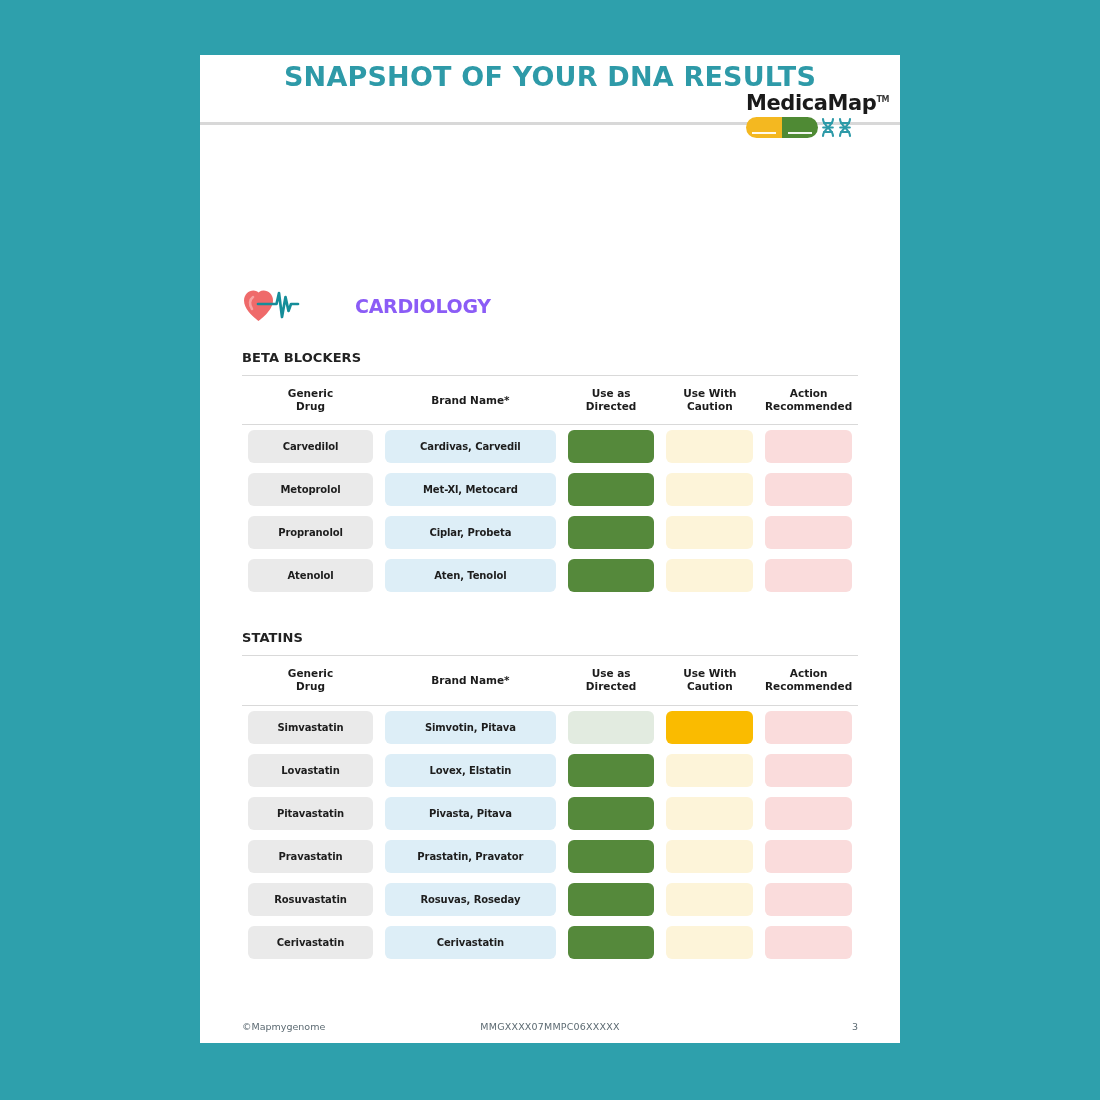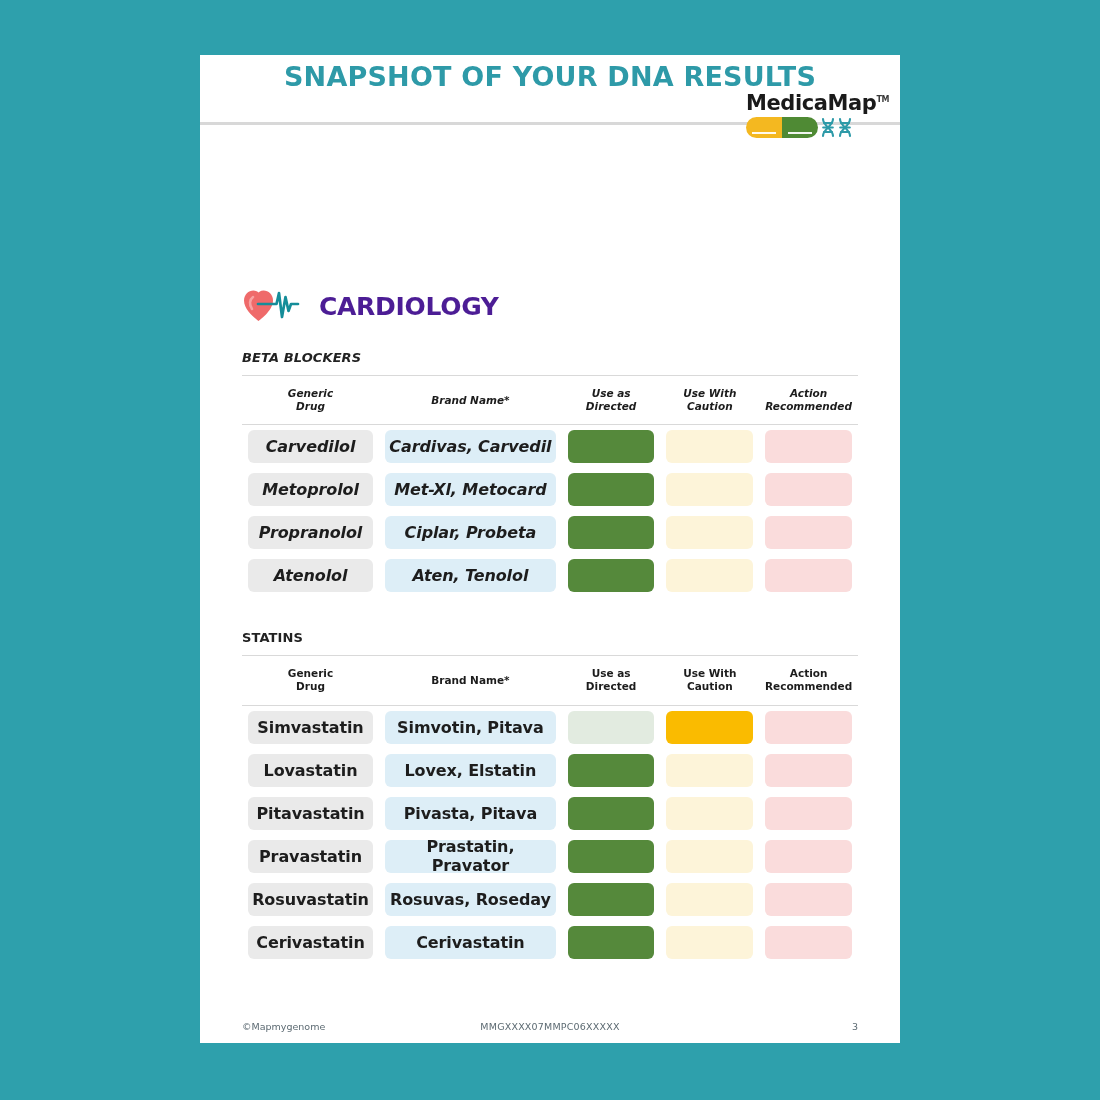--- a/index.html
+++ b/index.html
@@ -142,24 +142,25 @@
     align-items: center;
     gap: 7px;
     margin-top: 40px;
     margin-bottom: 25px;
   }
 
   .section-icon { line-height: 0; flex: none; }
 
   .section-title {
     font-family: "DejaVu Sans", sans-serif;
-    font-size: 25px;
+    font-size: 19px;
     font-weight: bold;
-    color: #4c1d95;
+    color: #8b5cf6;
     letter-spacing: -0.3px;
+    margin-left: 36px;
   }
 
   .table-label {
     font-family: "DejaVu Sans", sans-serif;
     font-size: 13px;
     font-weight: bold;
     color: #222222;
     letter-spacing: 0.1px;
     margin-bottom: 10px;
   }
@@ -193,21 +194,21 @@
     vertical-align: middle;
   }
 
   .cell-generic, .cell-brand {
     border-radius: 6px;
     height: 33px;
     display: flex;
     align-items: center;
     justify-content: center;
     font-family: "DejaVu Sans", sans-serif;
-    font-size: 16px;
+    font-size: 10px;
     font-weight: bold;
     color: #1d1d1d;
     text-align: center;
     letter-spacing: -0.1px;
   }
 
   .cell-generic { background: #eaeaea; }
   .cell-brand   { background: #ddeef7; }
 
   .pill {
@@ -287,21 +288,21 @@
         <svg width="70" height="38" viewBox="0 0 70 38">
           <path d="M16.5,34 C16.5,34 2,24 2,13.5 C2,7.5 6.5,3.5 11.5,3.5 C14.5,3.5 16.5,5.5 16.5,5.5 C16.5,5.5 18.5,3.5 21.5,3.5 C26.5,3.5 31,7.5 31,13.5 C31,24 16.5,34 16.5,34 Z" fill="#ef6a6a"></path>
           <path d="M11,10 C7.5,12.5 7,18 10,22" stroke="#f8a3a3" stroke-width="2.6" fill="none" stroke-linecap="round"></path>
           <path d="M16,17 L31,17 L34.5,17 L37,6 L40,30 L43.5,10 L46.5,24 L49,17 L56,17" stroke="#158d99" stroke-width="2.7" fill="none" stroke-linejoin="round" stroke-linecap="round"></path>
         </svg>
       </div>
       <div class="section-title">CARDIOLOGY</div>
     </div>
 
     <div id="tables-root">
-        <div style="margin-top: 0px; font-style: italic;">
+        <div style="margin-top: 0px;">
           <div class="table-label">BETA BLOCKERS</div>
           <table class="dtable">
             <thead>
               <tr>
                 <th class="col-generic"><span>Generic</span><br><span>Drug</span></th>
                 <th class="col-brand"><span>Brand Name*</span></th>
                 <th class="col-status"><span>Use as</span><br><span>Directed</span></th>
                 <th class="col-status"><span>Use With</span><br><span>Caution</span></th>
                 <th class="col-status"><span>Action</span><br><span>Recommended</span></th>
               </tr>

